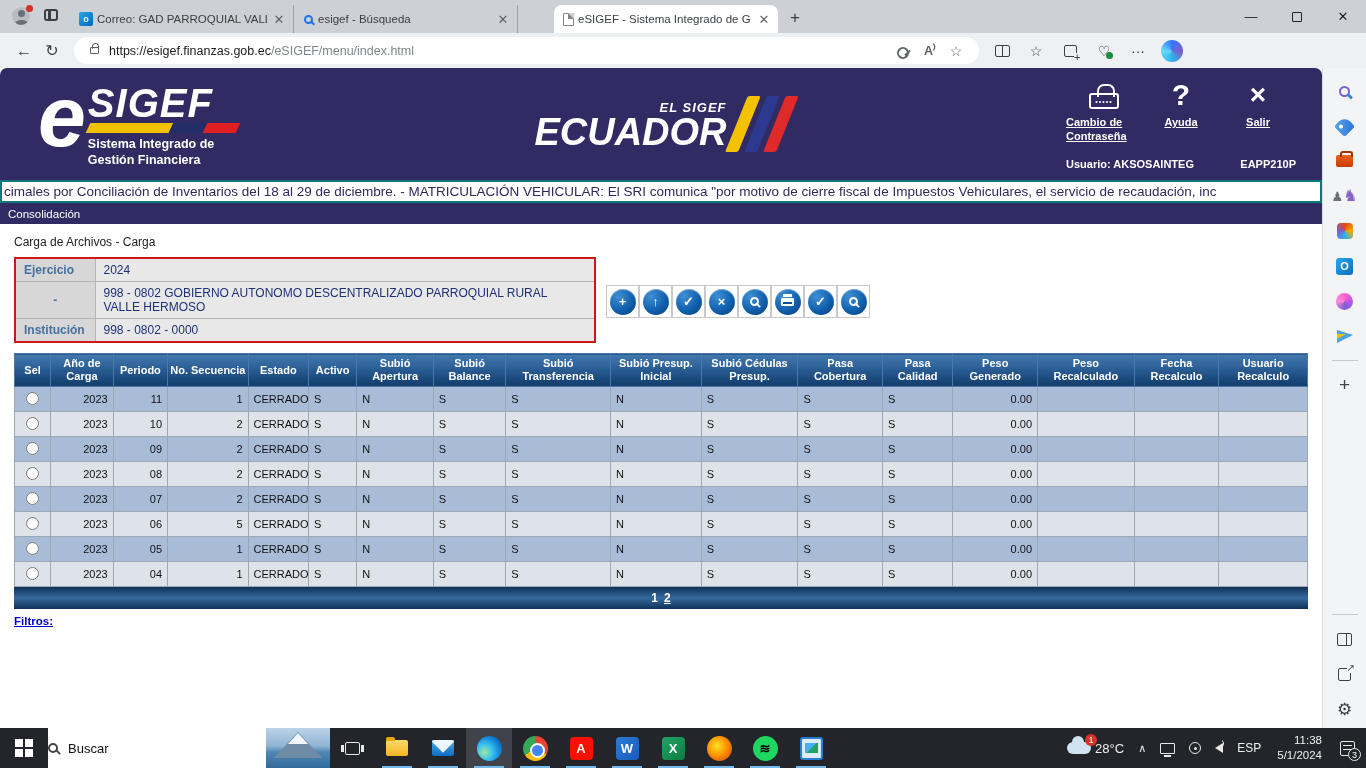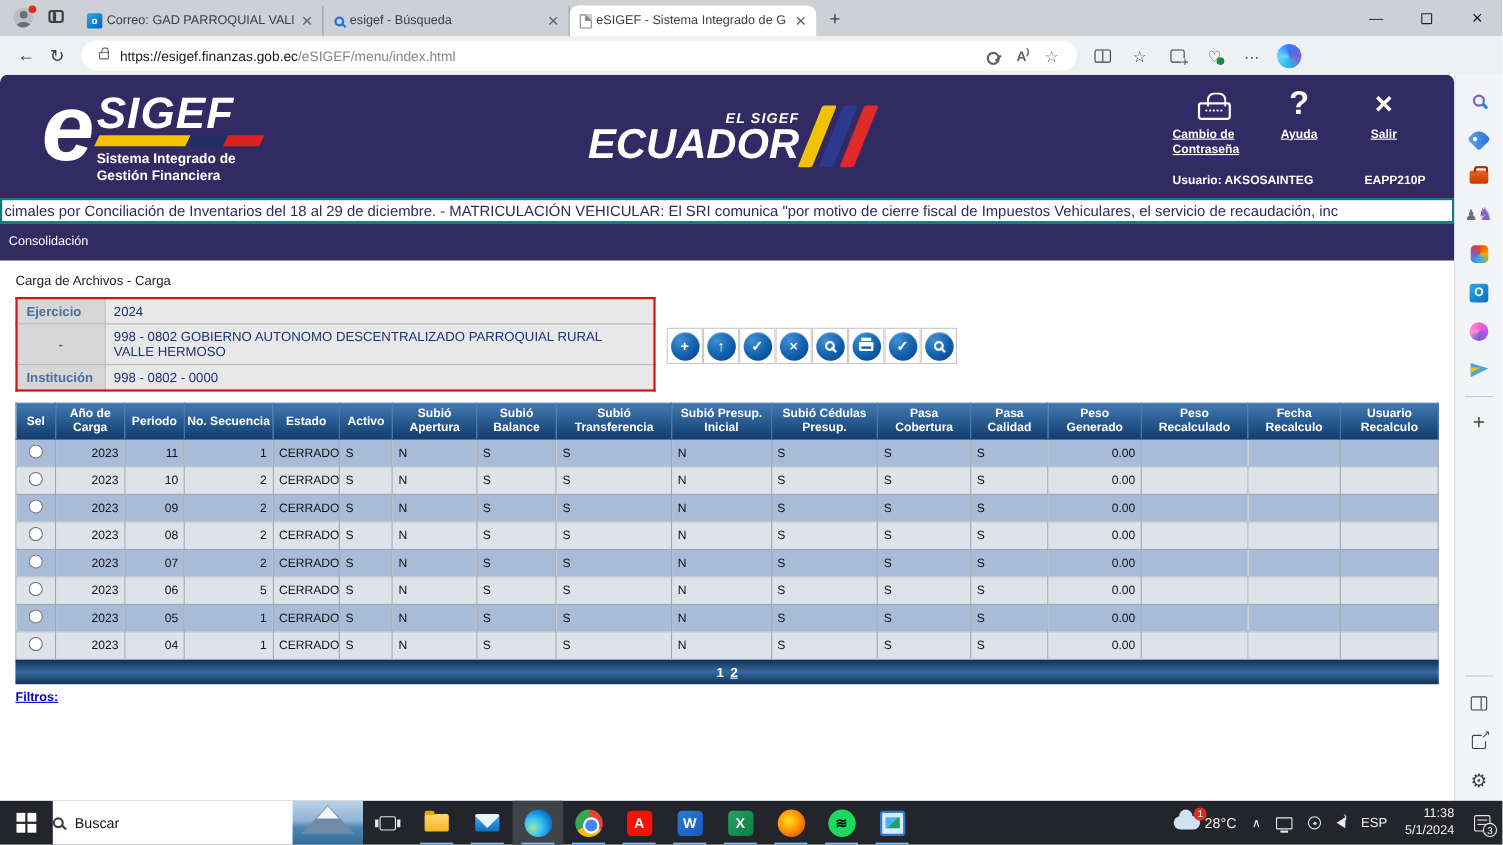--- a/index.html
+++ b/index.html
@@ -13,21 +13,21 @@
   .avatar-btn { width:30px; height:26px; display:flex; align-items:center; justify-content:center; position:relative; cursor:pointer; margin-bottom:2px;}
   .person { width:18px; height:18px; border-radius:50%; background:#b9bdc2; position:relative; overflow:hidden; }
   .person::before { content:""; position:absolute; top:3px; left:5.5px; width:7px; height:7px; border-radius:50%; background:#6a6f75; }
   .person::after { content:""; position:absolute; bottom:-3px; left:2.5px; width:13px; height:8px; border-radius:50%; background:#6a6f75; }
   .red-dot { position:absolute; top:2px; right:3px; width:7px; height:7px; border-radius:50%; background:#d93025; }
   .tab-actions { width:26px; height:22px; margin:0 6px 4px 2px; display:flex; align-items:center; justify-content:center; }
   .tab-actions .sq { width:14px; height:12px; border:2px solid #3c4043; border-radius:3px; position:relative; }
   .tab-actions .sq::before { content:""; position:absolute; left:2px; top:0; bottom:0; width:3px; background:#3c4043; }
   .tab { width:224px; height:28px; display:flex; align-items:center; padding:0 6px 0 9px; color:#3c4043; font-size:11.5px; position:relative; cursor:pointer; }
   .tab.inactive { border-right:1px solid #9aa0a6; }
-  .tab.active { background:#fff; border-radius:8px 8px 0 0; border-right:none; z-index:2; }
+  .tab.active { background:#fff; border-radius:8px 8px 0 0; border-right:none; z-index:2;margin-left:36px; }
   .tab .t-title { flex:1; white-space:nowrap; overflow:hidden; margin:0 4px; }
   .tab .t-close { width:16px; height:16px; display:flex; align-items:center; justify-content:center; border-radius:50%; font-size:13px; color:#5f6368; }
   .ic-outlook { width:14px; height:14px; background:linear-gradient(135deg,#28a8ea,#0364b8); border-radius:2px; color:#fff; font-size:9px; font-weight:bold; display:flex; align-items:center; justify-content:center; }
   .ic-mag { width:9px; height:9px; border:2px solid #1a73e8; border-radius:50%; position:relative; margin:1px; }
   .ic-mag::after { content:""; position:absolute; width:5px; height:2px; background:#1a73e8; transform:rotate(45deg); right:-4px; bottom:-2px; }
   .ic-page { width:11px; height:13px; background:#fff; border:1px solid #80868b; border-radius:1px; position:relative; }
   .ic-page::before { content:""; position:absolute; top:-1px; right:-1px; border:3px solid; border-color:#cdd0d5 #cdd0d5 #80868b #80868b; }
   .newtab { width:26px; height:26px; display:flex; align-items:center; justify-content:center; font-size:17px; color:#3c4043; margin:0 4px 2px 4px; cursor:pointer; }
   .win-controls { margin-left:auto; display:flex; height:33px; align-items:stretch; }
   .wc { width:46px; display:flex; align-items:center; justify-content:center; color:#202124; font-size:13px; cursor:pointer; }
@@ -84,21 +84,21 @@
   .hic { height:34px; display:flex; align-items:center; justify-content:center; }
   .lock-big { width:30px; height:16px; border:2px solid #fff; border-radius:3px; position:relative; margin-top:12px; display:flex; align-items:center; justify-content:center; color:#fff; font-size:7px; letter-spacing:1px; }
   .lock-big::before { content:""; position:absolute; top:-11px; left:6px; width:14px; height:11px; border:2px solid #fff; border-bottom:none; border-radius:7px 7px 0 0; }
   .q-ic { color:#fff; font-size:30px; font-weight:bold; }
   .x-ic { color:#fff; font-size:28px; font-weight:bold; line-height:26px; }
   .hdr-user { display:flex; justify-content:space-between; color:#fff; font-size:11px; font-weight:bold; margin-top:14px; white-space:nowrap;align-items:center; }
 
   
   .marquee { height:23px; background:#fff; border:2px solid #0c7a7c; display:flex; align-items:center; overflow:hidden; flex-shrink:0; }
   .marquee span { color:#2f2a5e; font-size:13.5px; white-space:nowrap; padding-left:2px; }
-  .crumb-bar { height:34px; background:#322a63; color:#fff; font-size:11.5px; display:flex; align-items:center; padding-left:8px; flex-shrink:0; }
+  .crumb-bar { height:21px; background:#322a63; color:#fff; font-size:11.5px; display:flex; align-items:center; padding-left:8px; flex-shrink:0; }
 
   
   .main { flex:1; background:#fff; padding:9px 14px; overflow:hidden; }
   .pg-title { font-size:14.5px; font-weight:bold; color:#000; }
   .pg-sub { font-size:12px; color:#222; margin:2px 0 8px 0; }
   .form-row { display:flex; align-items:flex-start; }
   .form-box { width:582px; border:2px solid #d01616; border-collapse:collapse; background:#fff; }
   .form-box td { border:1px solid #b5b5b5; padding:4px 8px; font-size:12px; }
   .form-box .f-lbl { width:80px; background:#d7d7d7; color:#44719e; font-weight:bold; text-align:left; }
   .form-box .f-lbl.center { text-align:center; }

